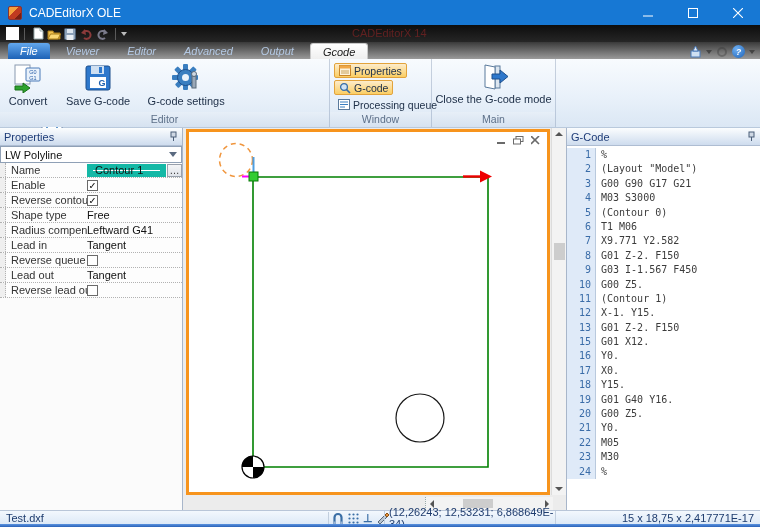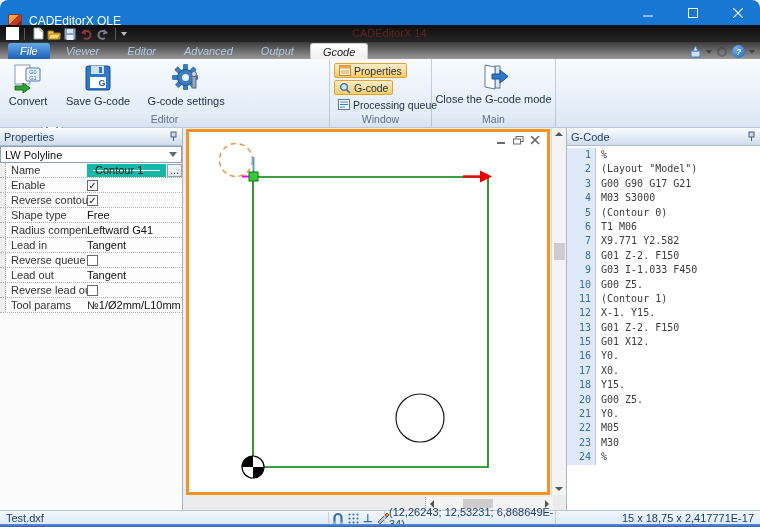--- a/index.html
+++ b/index.html
@@ -1,22 +1,22 @@
 <!DOCTYPE html>
 <html><head>
 <meta charset="utf-8">
 <style>
   * { margin:0; padding:0; box-sizing:border-box; }
   body { background:#888; font-family:"Liberation Sans",sans-serif; }
   .root { position:relative; width:760px; height:527px; background:#fff; overflow:hidden;
           font-family:"Liberation Sans",sans-serif; font-size:11px; }
 
   
-  .titlebar { position:absolute; left:0; top:0; width:760px; height:42px; background:#1778d4;
-              display:flex; align-items:center; color:#fff;border-radius:8px; }
+  .titlebar { position:absolute; left:0; top:0; width:760px; height:25px; background:#1778d4;
+              display:flex; align-items:center; color:#fff; }
   .appicon { width:14px; height:14px; margin:0 7px 0 8px; border-radius:2px;
              background:linear-gradient(135deg,#f6a13c 0 40%,#c03a20 40% 75%,#7a1f12 75%); border:1px solid #833; }
   .apptitle { font-size:12px; color:#fff; }
   .winbtns { position:absolute; right:0; top:0; height:25px; display:flex; }
   .winbtn { width:45px; height:25px; display:flex; align-items:center; justify-content:center; }
   .winbtn svg { display:block; }
 
   
   .qbar { position:absolute; left:0; top:25px; width:760px; height:17px;
           background:linear-gradient(#0d0d0d,#262626); display:flex; align-items:center; }
@@ -374,25 +374,20 @@
         <div class="plabel">Lead out</div>
         <div class="pval">Tangent</div>
       </div>
       <div class="prow">
         <div class="gut"></div>
         <div class="plabel">Reverse lead out</div>
         <div class="pval">
             <div class="cbox"></div>
           </div>
       </div>
-      <div class="prow">
-        <div class="gut"></div>
-        <div class="plabel">Tool params</div>
-        <div class="pval">№1/Ø2mm/L10mm</div>
-      </div>
     </div>
   </div>
 
   <div class="view">
     <div class="mdichild">
       <svg width="358" height="360" viewBox="0 0 358 360" style="position:absolute;left:0;top:0;">
 
         <circle cx="47" cy="28" r="16.5" fill="none" stroke="#f0953c" stroke-width="1.5" stroke-dasharray="5 4"></circle>
 
         <line x1="64.5" y1="25" x2="64.5" y2="41" stroke="#4f9ee0" stroke-width="2"></line>
@@ -481,21 +476,21 @@
         <div class="gline">
           <span class="gln">7</span>
           <span class="glt">X9.771 Y2.582</span>
         </div>
         <div class="gline">
           <span class="gln">8</span>
           <span class="glt">G01 Z-2. F150</span>
         </div>
         <div class="gline">
           <span class="gln">9</span>
-          <span class="glt">G03 I-1.033 F450</span>
+          <span class="glt">G03 I-1.567 F450</span>
         </div>
         <div class="gline">
           <span class="gln">10</span>
           <span class="glt">G00 Z5.</span>
         </div>
         <div class="gline">
           <span class="gln">11</span>
           <span class="glt">(Contour 1)</span>
         </div>
         <div class="gline">
@@ -514,20 +509,24 @@
           <span class="gln">16</span>
           <span class="glt">Y0.</span>
         </div>
         <div class="gline">
           <span class="gln">17</span>
           <span class="glt">X0.</span>
         </div>
         <div class="gline">
           <span class="gln">18</span>
           <span class="glt">Y15.</span>
+        </div>
+        <div class="gline">
+          <span class="gln">19</span>
+          <span class="glt">G01 G40 Y16.</span>
         </div>
         <div class="gline">
           <span class="gln">20</span>
           <span class="glt">G00 Z5.</span>
         </div>
         <div class="gline">
           <span class="gln">21</span>
           <span class="glt">Y0.</span>
         </div>
         <div class="gline">

